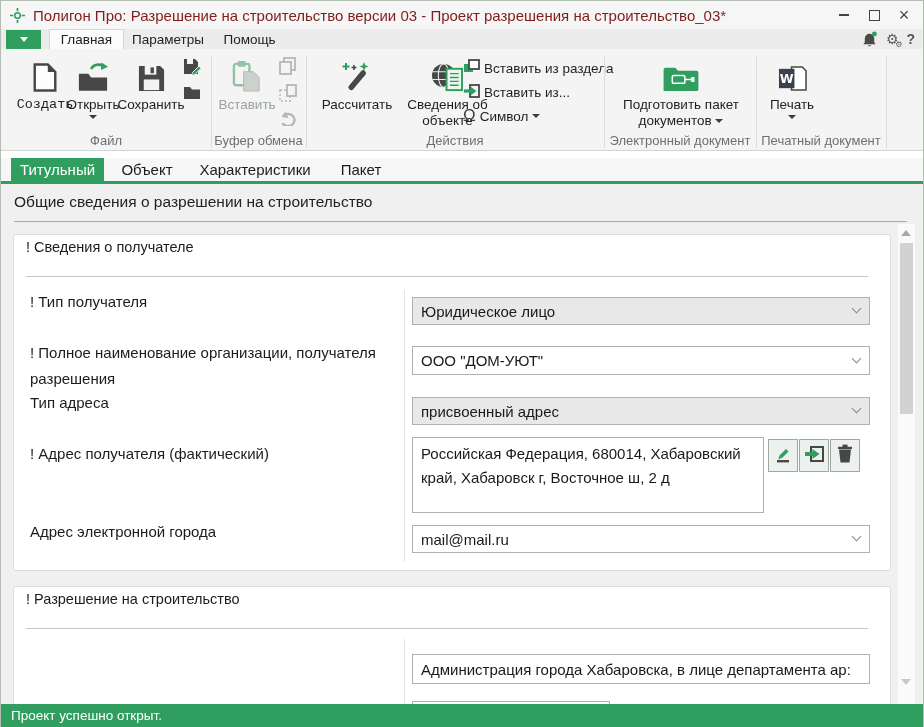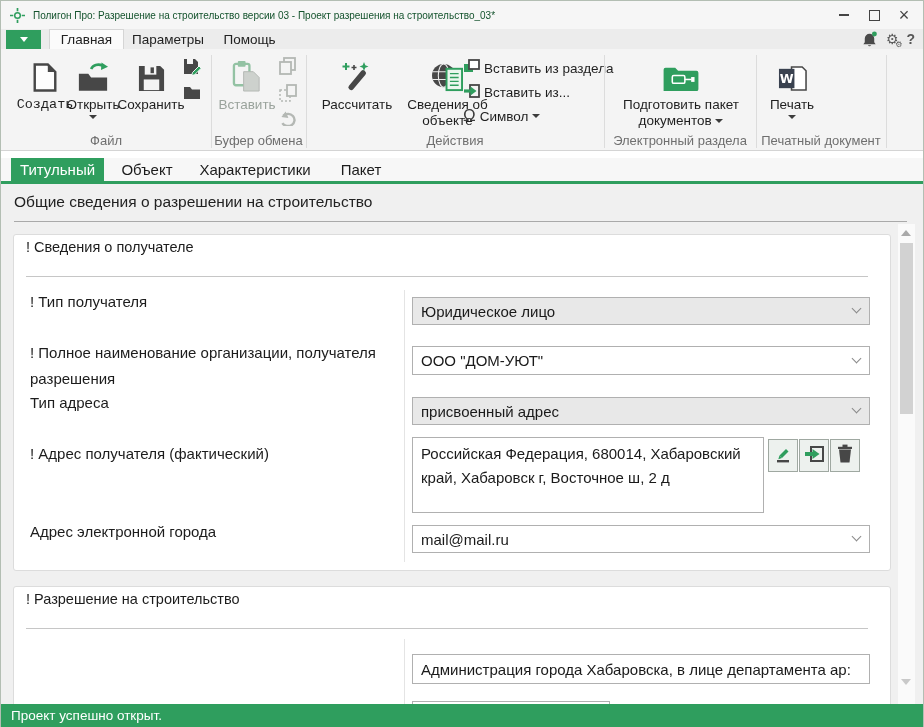--- a/index.html
+++ b/index.html
@@ -12,21 +12,21 @@
   .window {
     position: absolute; inset: 0;
     border: 1px solid #b3beb3;
   }
   
   .titlebar {
     position: absolute; left: 0; top: 0; width: 922px; height: 28px;
     background: #f6f6f6; display: flex; align-items: center;
   }
   .titlebar .logo { margin: 0 8px 0 9px; display: flex; }
-  .title-text { font-size: 10px; color: #14532d; white-space: nowrap; }
+  .title-text { font-size: 15px; color: #7f1d1d; white-space: nowrap; }
   .win-controls { position: absolute; right: 4px; top: 0; height: 28px; display: flex; align-items: center; }
   .win-btn { width: 30px; height: 26px; display: flex; align-items: center; justify-content: center; color: #444; font-size: 15px; }
   .min-bar { width: 10px; height: 2px; background: #444; }
   .max-box { width: 11px; height: 11px; border: 1.6px solid #444; }
   
   .ribbon-tabrow {
     position: absolute; left: 0; top: 28px; width: 922px; height: 20px;
     background: #ececec;
   }
   .app-btn {
@@ -282,21 +282,21 @@
       <div class="bicon">
         <svg width="40" height="29" viewBox="0 0 40 30">
             <path d="M2 28 V6 q0-2 2-2 h10 l3 3 h19 q2 0 2 2 v17 q0 2 -2 2 z" fill="#2F9E5E"></path>
             <rect x="11" y="12" width="13" height="8" rx="1.5" fill="none" stroke="#fff" stroke-width="1.6"></rect>
             <path d="M24 16 h7" stroke="#fff" stroke-width="1.6"></path>
             <rect x="30.5" y="13.5" width="3.5" height="5" fill="#fff"></rect>
           </svg>
       </div>
       <div class="blabel" style="width:142px;"><span>Подготовить пакет документов</span> <span class="tri-down-g"></span></div>
     </div>
-    <div class="grp-label" style="left:603px; width:152px;">Электронный раздела</div>
+    <div class="grp-label" style="left:603px; width:152px;">Электронный документ</div>
     <div class="vsep" style="left:755px;"></div>
 
     <div class="bigbtn" style="left:762px; width:58px;">
       <div class="bicon">
         <svg width="29" height="29" viewBox="0 0 30 30">
             <path d="M14 3 h11 l4 4 v20 h-15 z" fill="#fff" stroke="#474747" stroke-width="1.6"></path>
             <rect x="1" y="5" width="16" height="20" fill="#39414f"></rect>
             <text x="9" y="20" font-size="13" font-family="DejaVu Sans, sans-serif" font-weight="bold" fill="#fff" text-anchor="middle">W</text>
           </svg>
       </div>

